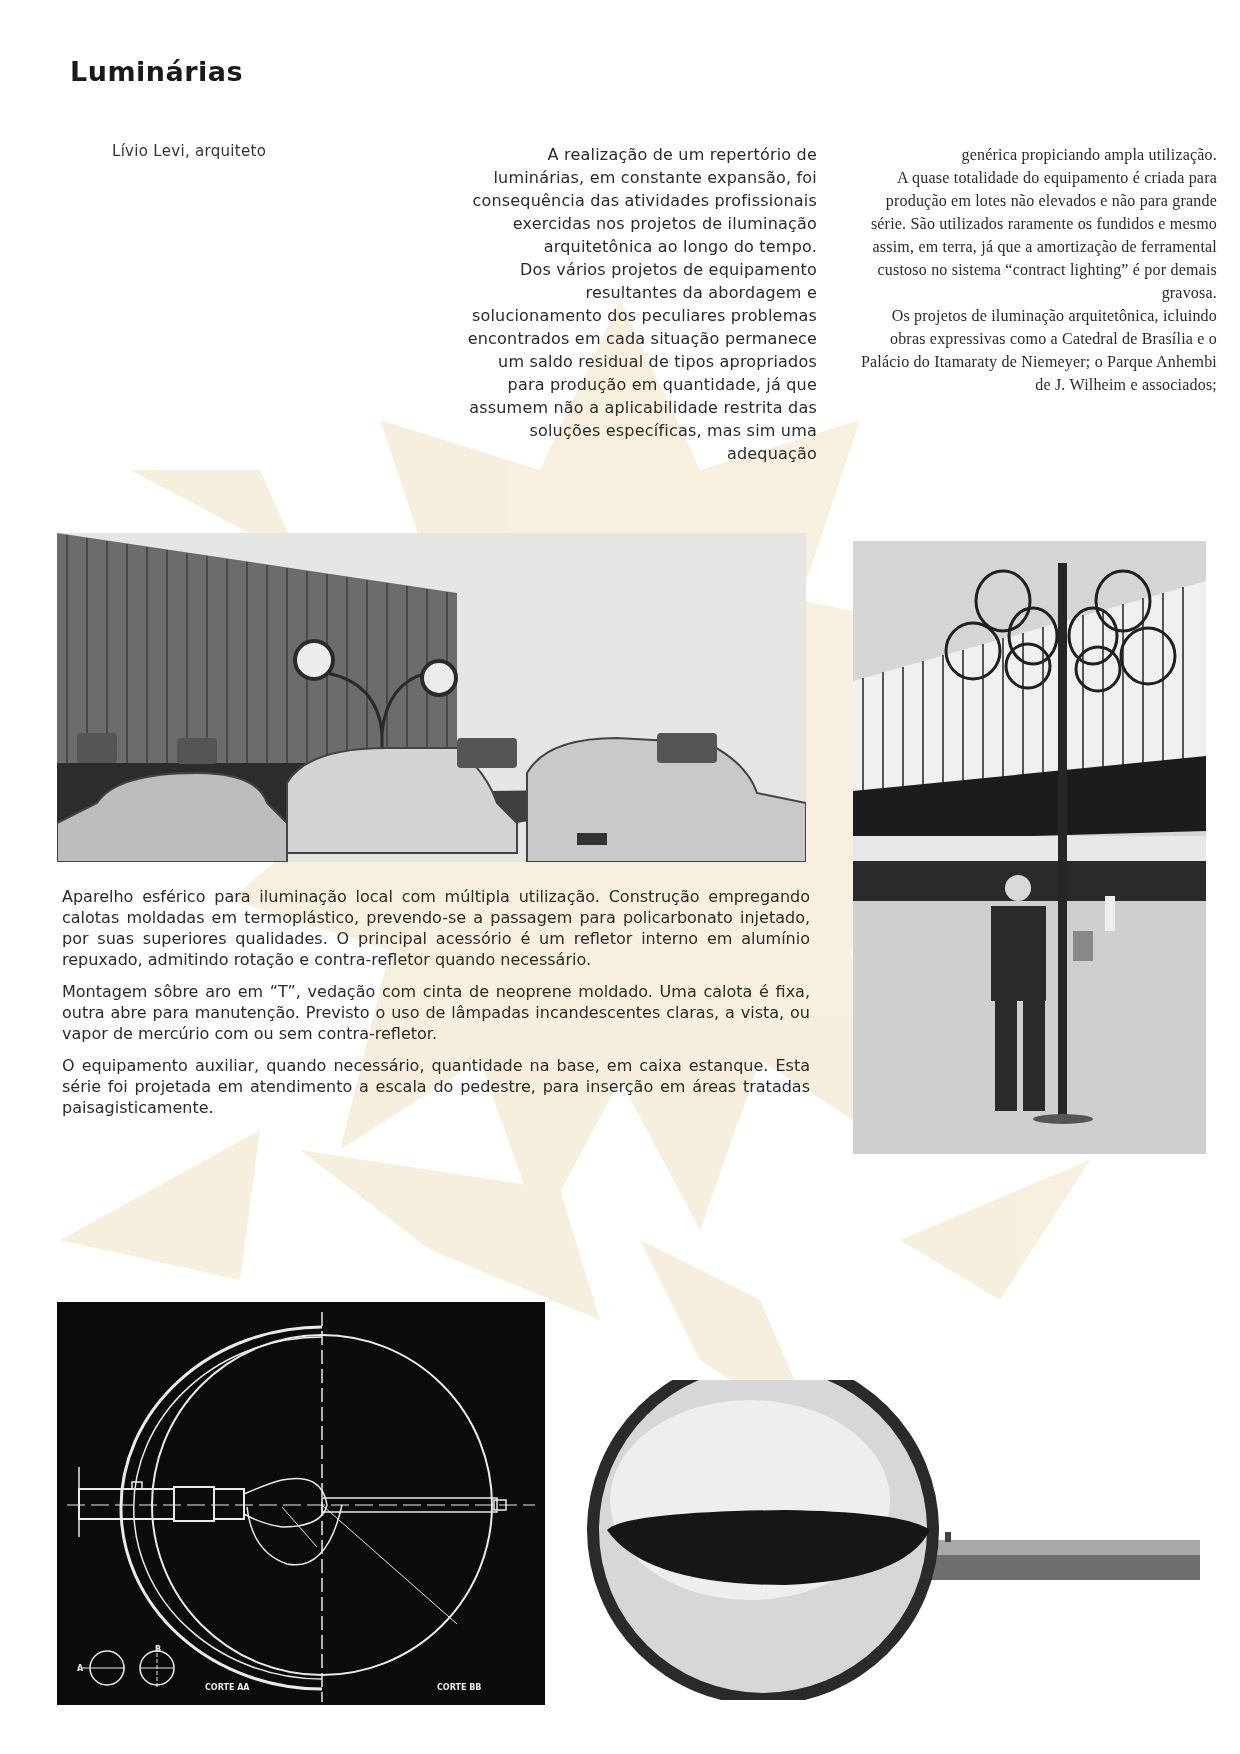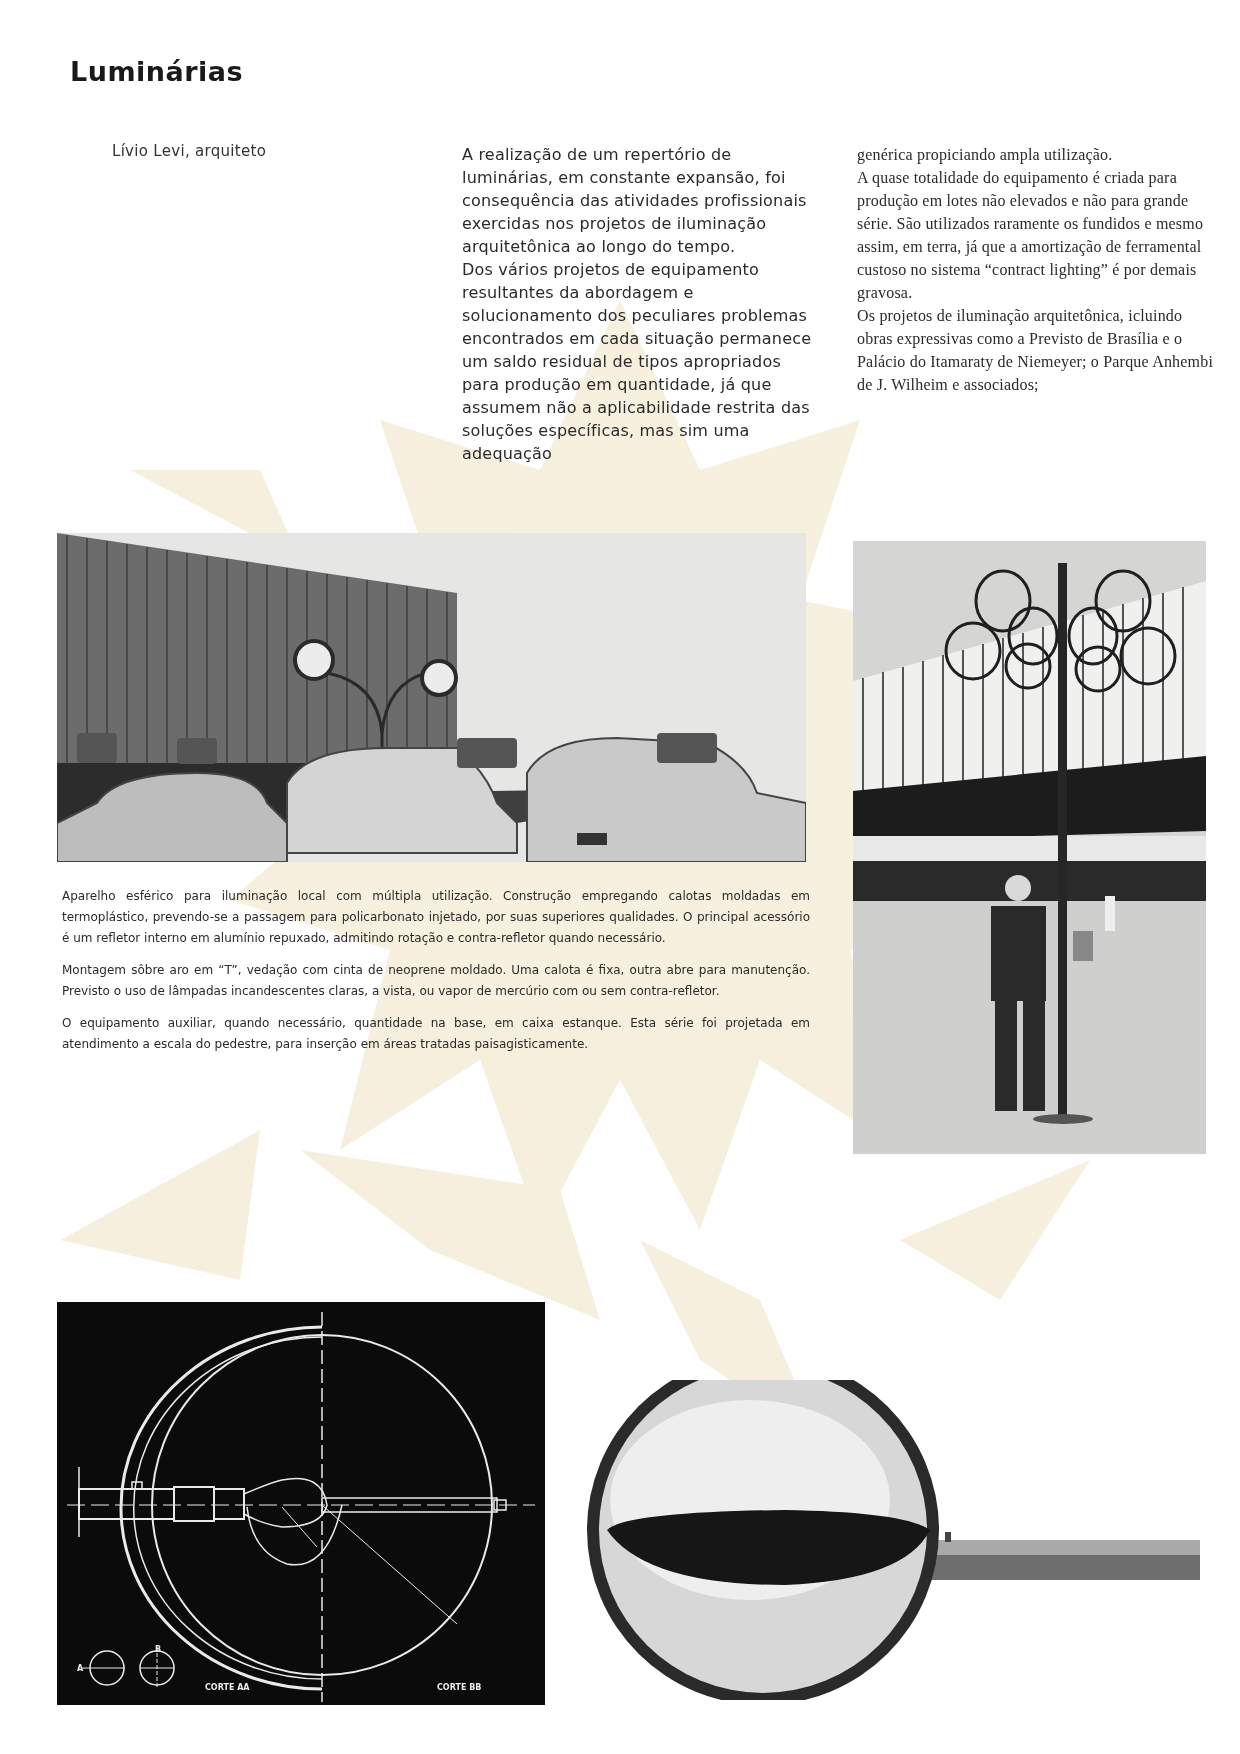--- a/index.html
+++ b/index.html
@@ -2,25 +2,25 @@
 <html><head>
 <meta charset="utf-8">
 <style>
   html, body { margin:0; padding:0; }
   body { width:1240px; height:1754px; background:#fff; position:relative; overflow:hidden;
          font-family:"DejaVu Sans", sans-serif; color:#222; }
   .wm { position:absolute; left:0; top:0; width:1240px; height:1754px; z-index:0; pointer-events:none; }
   .abs { position:absolute; z-index:1; }
   .title { left:70px; top:56px; font-size:27px; font-weight:bold; letter-spacing:0.5px; color:#1a1a1a; }
   .author { left:70px; top:142px; font-size:15px; color:#333; letter-spacing:0.3px;margin-left:42px; }
-  .col { font-size:16px; line-height:23px; color:#2a2a2a; letter-spacing:0.2px; }
+  .col { font-size:16px; line-height:23px; color:#2a2a2a; letter-spacing:0.2px;text-align:right; }
   .col p { margin:0; }
   .col2 { left:462px; top:143px; width:355px; }
   .col3 { left:857px; top:143px; width:360px;font-family:Liberation Serif, serif; }
-  .caption { left:62px; top:886px; width:748px; font-size:12px; line-height:21px; color:#2a2a2a; text-align:justify; }
+  .caption { left:62px; top:886px; width:748px; font-size:16px; line-height:21px; color:#2a2a2a; text-align:justify; }
   .caption p { margin:0 0 11px 0; }
   .photo { position:absolute; z-index:1; overflow:hidden; }
   .photo svg { display:block; }
 </style>
 </head>
 <body>
 
 <svg class="wm" viewBox="0 0 1240 1754">
   <g fill="#f7eedb" opacity="0.9">
     <path d="M620 300 L700 470 L860 420 L800 600 L990 640 L870 780 L1010 900 L850 950 L900 1150 L760 1060 L700 1230 L620 1080 L540 1230 L480 1060 L340 1150 L390 950 L230 900 L370 780 L250 640 L440 600 L380 420 L540 470 Z"></path>
@@ -36,21 +36,21 @@
 <div class="abs author">Lívio Levi, arquiteto</div>
 
 <div class="abs col col2">
   <p>A realização de um repertório de luminárias, em constante expansão, foi consequência das atividades profissionais exercidas nos projetos de iluminação arquitetônica ao longo do tempo.</p>
   <p>Dos vários projetos de equipamento resultantes da abordagem e solucionamento dos peculiares problemas encontrados em cada situação permanece um saldo residual de tipos apropriados para produção em quantidade, já que assumem não a aplicabilidade restrita das soluções específicas, mas sim uma adequação</p>
 </div>
 
 <div class="abs col col3">
   <p>genérica propiciando ampla utilização.</p>
   <p>A quase totalidade do equipamento é criada para produção em lotes não elevados e não para grande série. São utilizados raramente os fundidos e mesmo assim, em terra, já que a amortização de ferramental custoso no sistema “contract lighting” é por demais gravosa.</p>
-  <p>Os projetos de iluminação arquitetônica, icluindo obras expressivas como a Previsto de Brasília e o Palácio do Itamaraty de Niemeyer; o Parque Anhembi de J. Wilheim e associados;</p>
+  <p>Os projetos de iluminação arquitetônica, icluindo obras expressivas como a Catedral de Brasília e o Palácio do Itamaraty de Niemeyer; o Parque Anhembi de J. Wilheim e associados;</p>
 </div>
 
 <div class="photo" style="left:57px; top:533px; width:749px; height:329px;">
   <svg width="749" height="329" viewBox="0 0 749 329">
     <rect width="749" height="329" fill="#e6e6e4"></rect>
 
     <polygon points="0,0 400,60 400,245 0,230" fill="#6c6c6c"></polygon>
     <g stroke="#4a4a4a" stroke-width="2">
       <line x1="10" y1="2" x2="10" y2="230"></line>
         <line x1="30" y1="5" x2="30" y2="231"></line>

